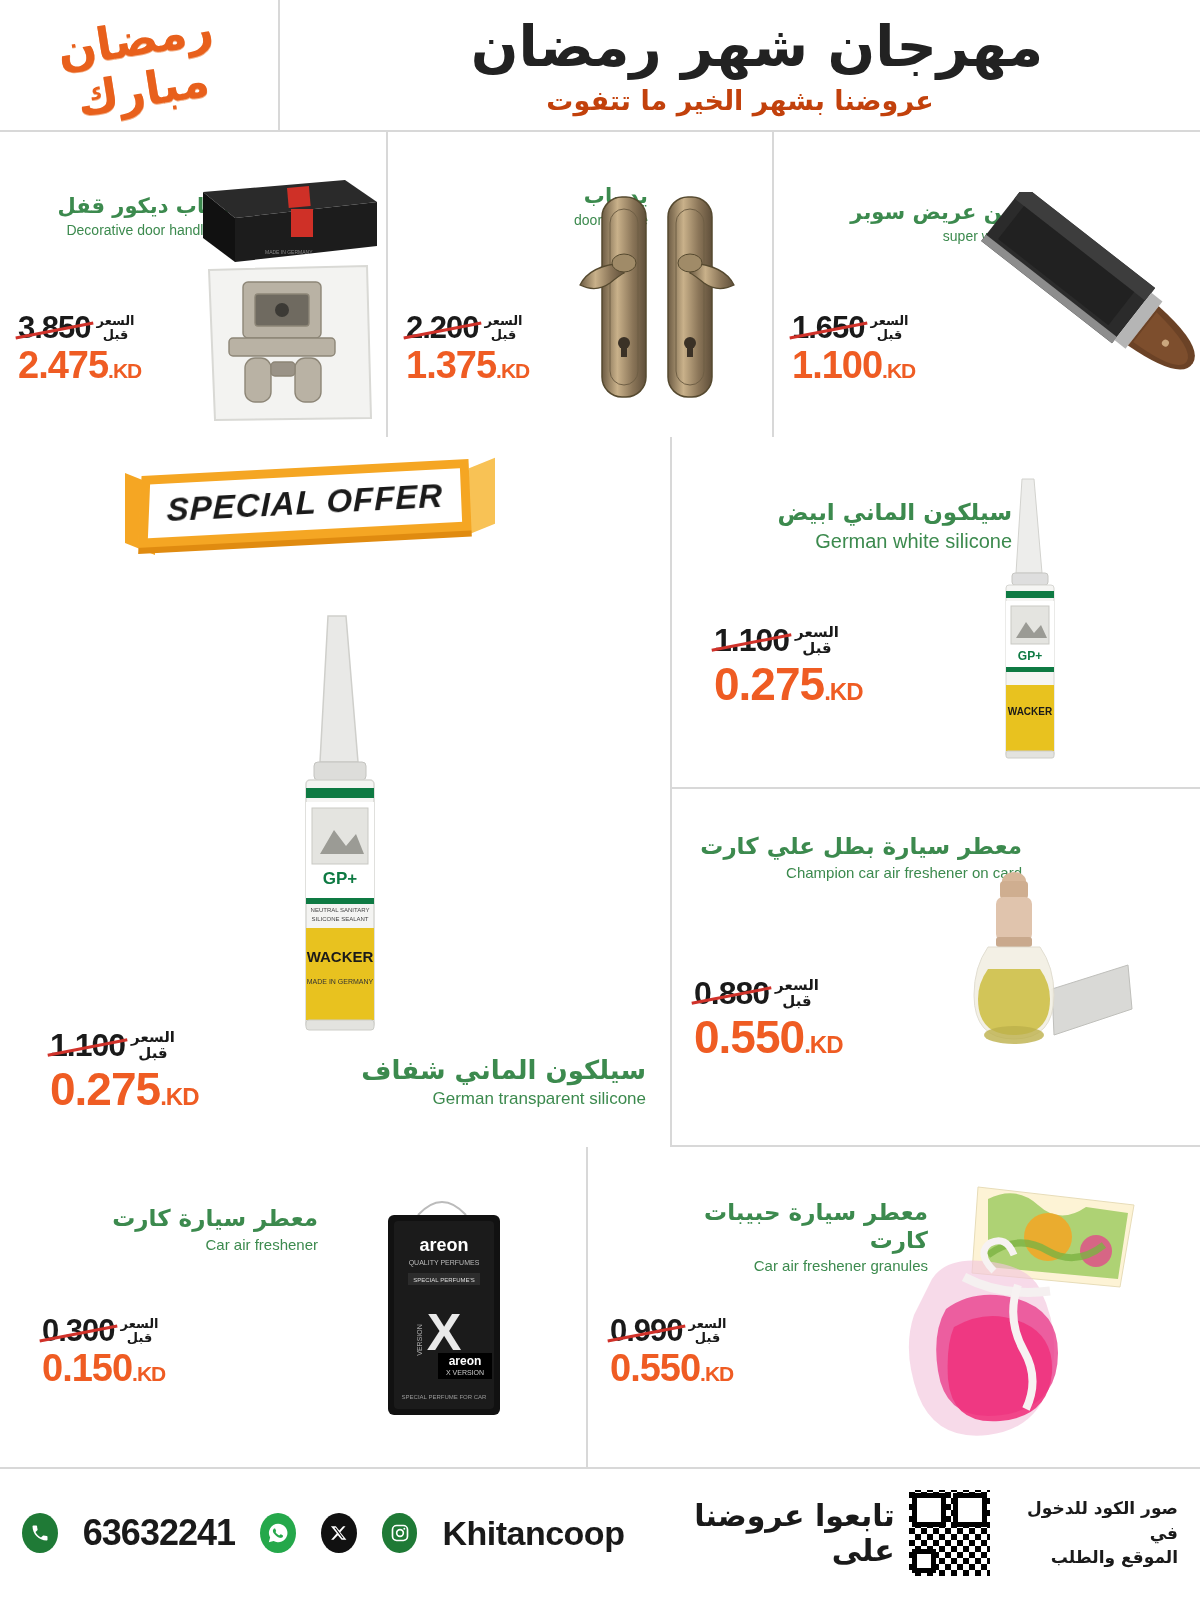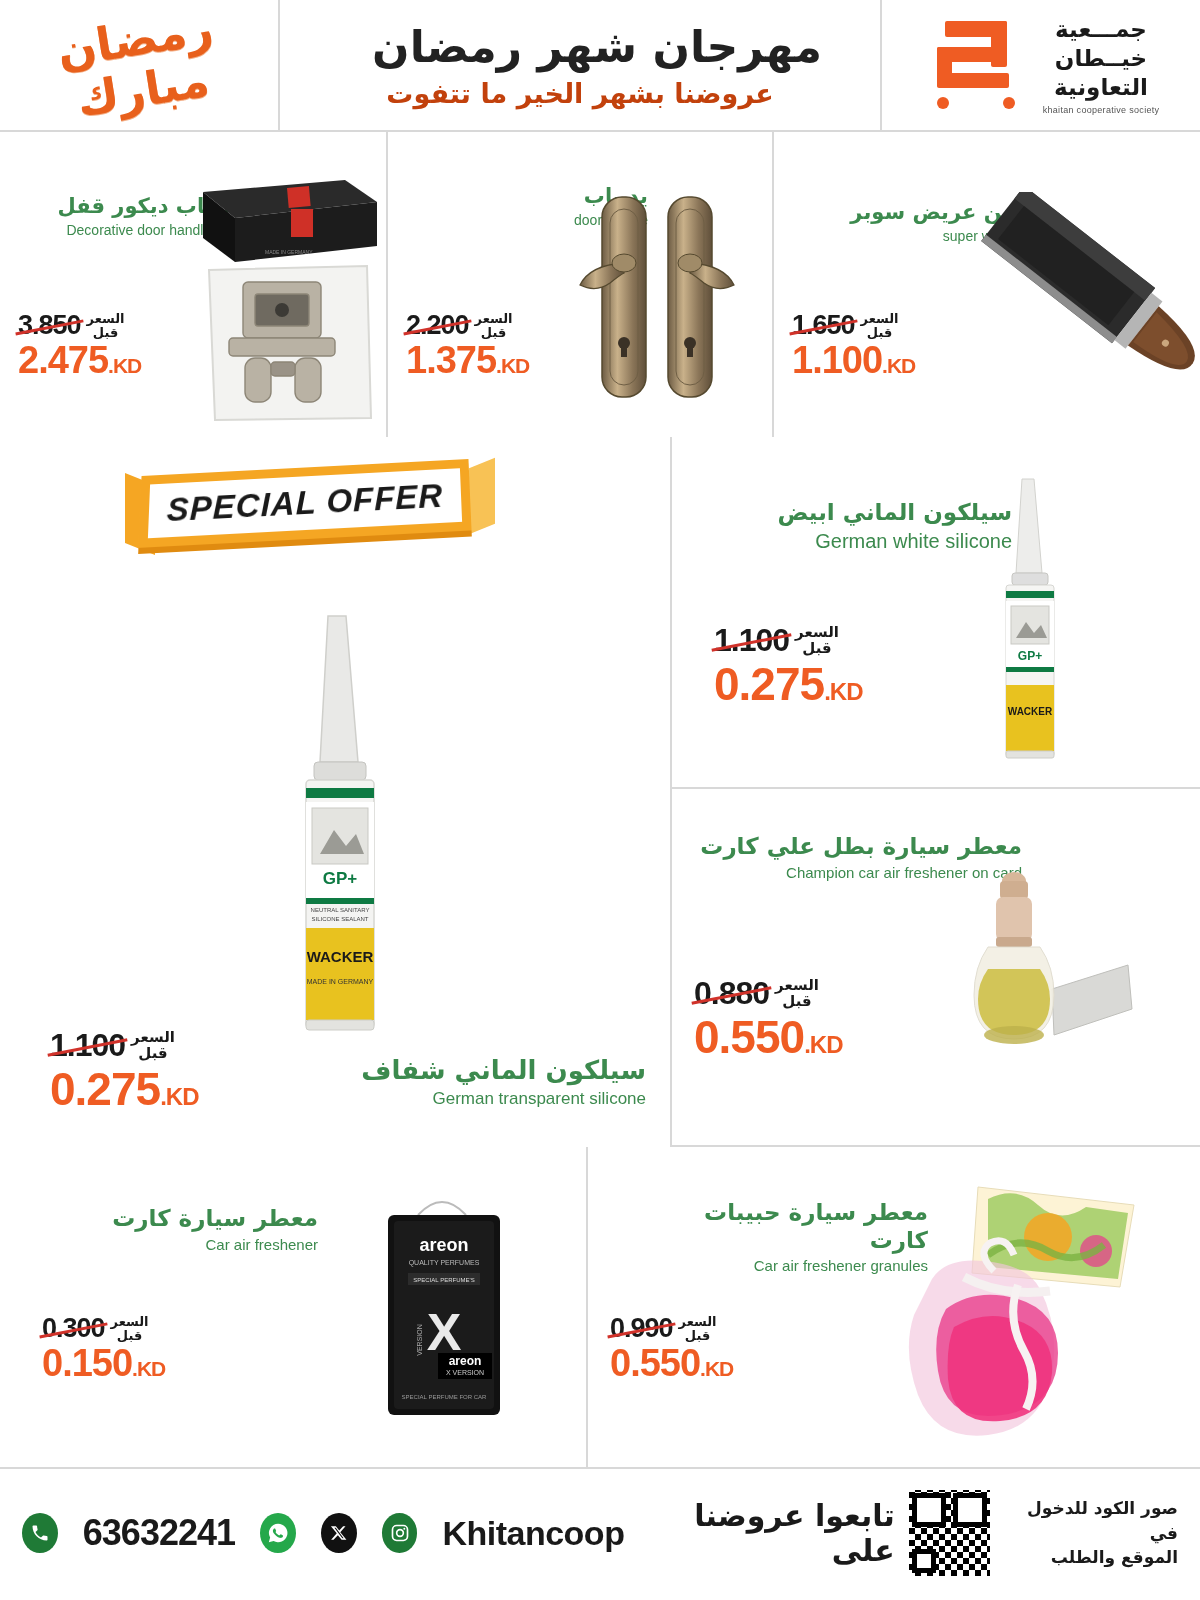--- a/index.html
+++ b/index.html
@@ -37,21 +37,21 @@
     font-weight: bold;
     text-shadow: 0 1px 0 #f3b089;
   }
   .header-center {
     flex: 1;
     display: flex; flex-direction: column;
     align-items: center; justify-content: center;
     direction: rtl;
   }
   .header-title {
-    font-size: 44px; font-weight: bold; color: #222; letter-spacing: 0px;
+    font-size: 56px; font-weight: bold; color: #222; letter-spacing: 0px;
     font-family: "DejaVu Sans", sans-serif;
     margin-left: 34px;
   }
   .header-sub {
     margin-top: 6px;
     font-size: 27px; color: #c2410c; font-weight: bold;
     font-family: "DejaVu Sans", sans-serif;
   }
   .header-right {
     width: 320px;
@@ -87,21 +87,21 @@
   .title-ar.lg { font-size: 26px; }
   .title-en.lg { font-size: 17px; }
 
   
   .price-wrap { display: inline-block; direction: ltr; }
   .old-row {
     display: flex; align-items: center; gap: 6px;
   }
   .old-price {
     position: relative;
-    font-size: 27px; font-weight: bold; color: #1a1a1a;
+    font-size: 31px; font-weight: bold; color: #1a1a1a;
     font-family: "Liberation Sans", sans-serif;
     letter-spacing: -1px;
   }
   .old-price::after {
     content: ""; position: absolute; left: -3px; right: -3px; top: 52%;
     height: 3px; background: #d1322a; transform: rotate(-11deg);
   }
   .old-label {
     direction: rtl; text-align: center; line-height: 1.05;
     font-family: "DejaVu Sans", sans-serif; font-size: 13px; color: #1a1a1a; font-weight: bold;
@@ -194,39 +194,20 @@
 
 <div class="page">
 
   <div class="header">
     <div class="header-left">
       <div class="ramadan-script">رمضان مبارك</div>
     </div>
     <div class="header-center">
       <div class="header-title">مهرجان شهر رمضان</div>
       <div class="header-sub">عروضنا بشهر الخير ما تتفوت</div>
-    </div>
-    <div class="header-right">
-      <div class="logo-text-block">
-        <div class="logo-ar-1">جمـــعية</div>
-        <div class="logo-ar-2">خيــطان</div>
-        <div class="logo-ar-3">التعاونية</div>
-        <div class="logo-en">khaitan cooperative society</div>
-      </div>
-      <div class="logo-mark">
-        <svg width="110" height="96" viewBox="0 0 110 96">
-          <rect x="22" y="4" width="62" height="16" rx="2" fill="#ef5c23"></rect>
-          <rect x="68" y="4" width="16" height="46" rx="2" fill="#ef5c23"></rect>
-          <rect x="14" y="30" width="70" height="15" rx="2" fill="#ef5c23"></rect>
-          <rect x="14" y="30" width="15" height="40" rx="2" fill="#ef5c23"></rect>
-          <rect x="14" y="56" width="72" height="15" rx="2" fill="#ef5c23"></rect>
-          <circle cx="20" cy="86" r="6" fill="#ef5c23"></circle>
-          <circle cx="86" cy="86" r="6" fill="#ef5c23"></circle>
-        </svg>
-      </div>
     </div>
   </div>
 
   <div class="row b-b" style="height:305px;">
 
     <div class="cell b-r" style="width:388px;height:305px;">
       <div style="position:absolute;left:30px;top:62px;width:210px;text-align:right;">
         <div class="title-ar">يد باب ديكور قفل</div>
         <div class="title-en">Decorative door handle lock</div>
       </div>

